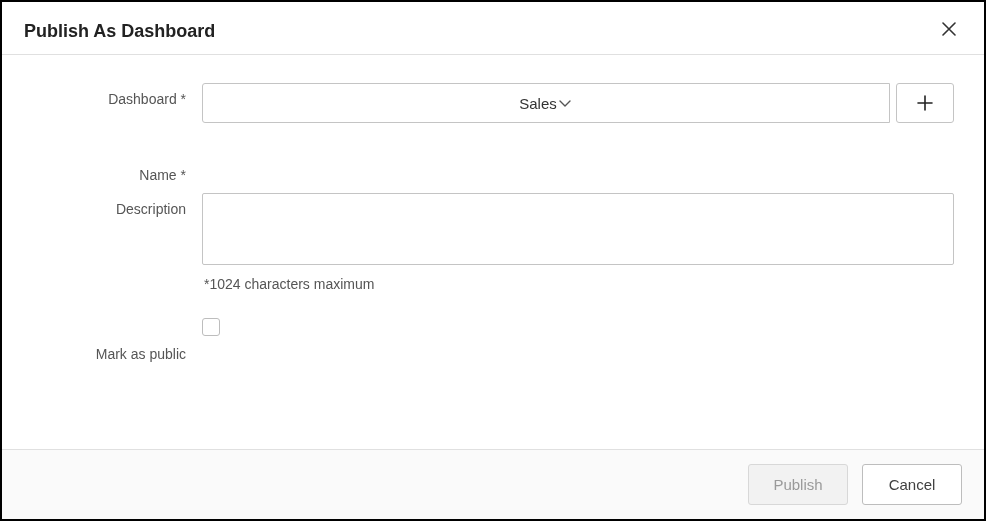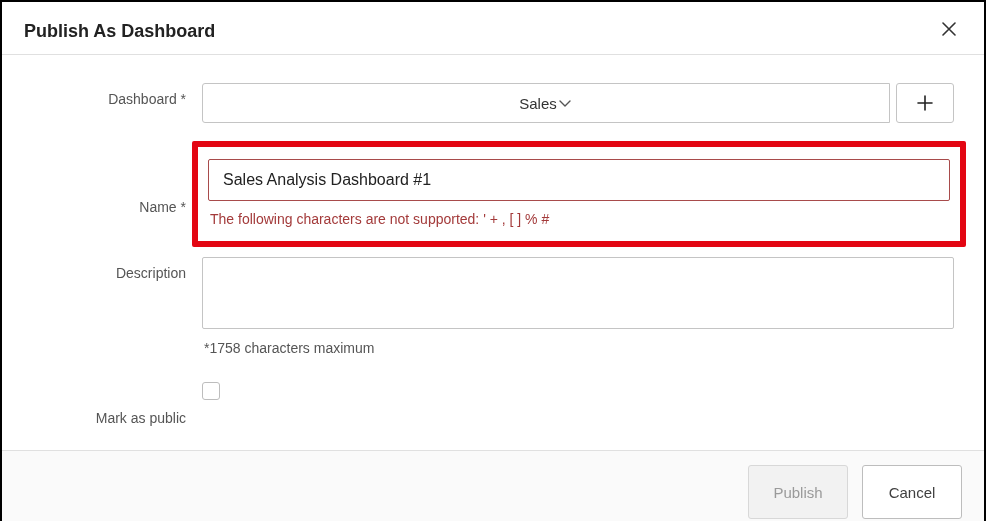--- a/index.html
+++ b/index.html
@@ -161,21 +161,21 @@
   .footer {
     border-top: 1px solid #e0e0e0;
     padding: 14px 22px;
     display: flex;
     justify-content: flex-end;
     gap: 14px;
     background: #fafafa;
   }
   .btn {
     min-width: 100px;
-    height: 54px;
+    height: 41px;
     border: 1px solid #bdbdbd;
     border-radius: 3px;
     font-size: 15px;
     cursor: pointer;
     background: #fff;
   }
   .btn-primary {
     color: #9a9a9a;
     background: #f2f2f2;
     border-color: #d8d8d8;
@@ -222,33 +222,27 @@
                   <path d="M9 2 V16 M2 9 H16" stroke="#222" stroke-width="1.6" fill="none" stroke-linecap="round"></path>
                 </svg>
             </span>
           </div>
         </div>
       </div>
     </div>
 
     <div class="form-row name-row">
       <div class="label-col" style="padding-top:26px;">Name *</div>
-      <div class="field-col">
-        <div class="highlight-box">
-          <input type="text" class="text-input" value="Sales Analysis Dashboard #1" style="">
-          <div class="error-text">The following characters are not supported:   ' + ,  [ ] % #</div>
-        </div>
-      </div>
     </div>
 
     <div class="form-row desc-row">
       <div class="label-col">Description</div>
       <div class="field-col">
         <textarea class="textarea-input" style=""></textarea>
-        <div class="hint-text">*1758 characters maximum</div>
+        <div class="hint-text">*1024 characters maximum</div>
       </div>
     </div>
 
     <div class="form-row" style="margin-top:24px;">
       <div class="label-col" style="padding-top:2px;margin-top:28px;">Mark as public</div>
       <div class="field-col">
         <span class="checkbox"></span>
       </div>
     </div>
 

